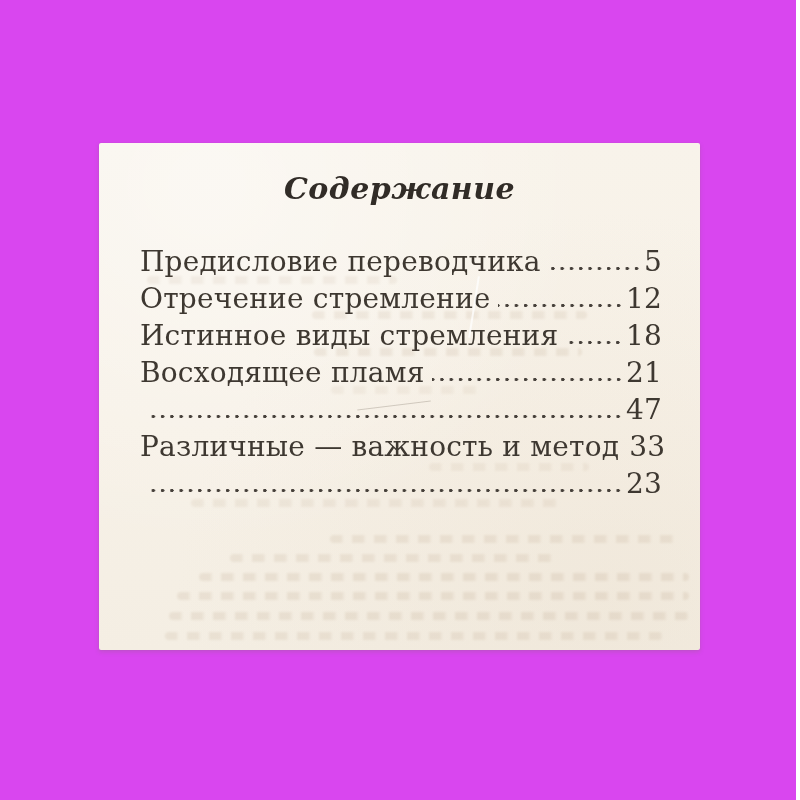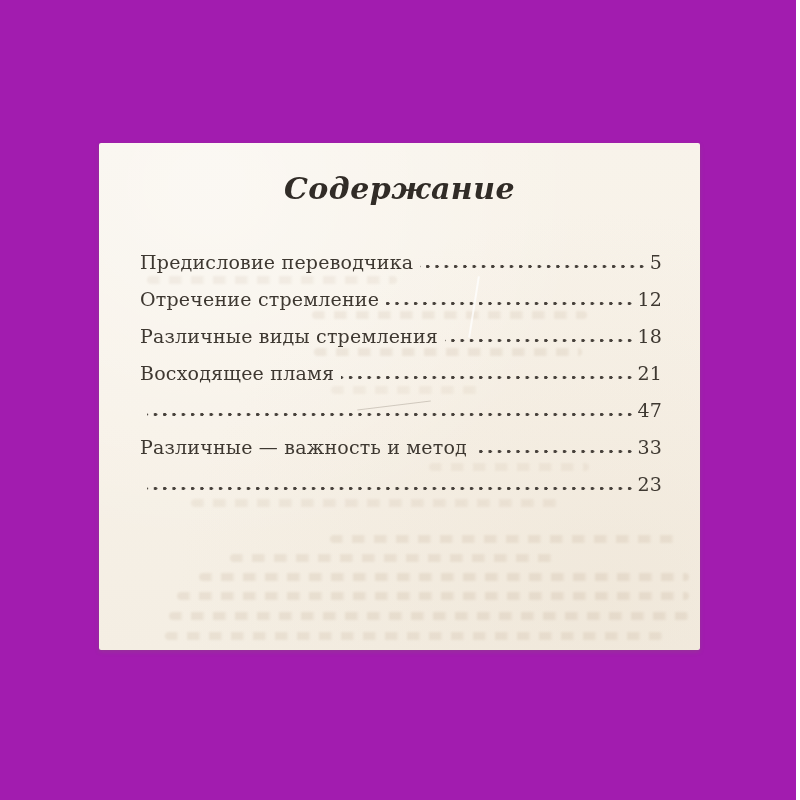--- a/index.html
+++ b/index.html
@@ -8,21 +8,21 @@
     width: 800px;
     height: 800px;
     background: #ffffff;
     font-family: "DejaVu Serif", "Liberation Serif", serif;
     overflow: hidden;
   }
   .stage {
     position: relative;
     width: 796px;
     height: 800px;
-    background: #a21caf;
+    background: #d946ef;
   }
   
   .paper {
     position: absolute;
     left: 99px;
     top: 143px;
     width: 601px;
     height: 507px;
     background:
       radial-gradient(ellipse at 18% 8%, rgba(255,255,255,0.45), rgba(255,255,255,0) 55%),
@@ -49,21 +49,21 @@
   }
   .toc {
     position: absolute;
     left: 41px;
     right: 38px;
     top: 107px;
   }
   .toc-row {
     display: flex;
     align-items: baseline;
-    font-size: 19px;
+    font-size: 28px;
     line-height: 24px;
     letter-spacing: 0.2px;
     color: #3e3831;
     margin-bottom: 13px;
     white-space: nowrap;
   }
   .toc-row .label { flex: 0 0 auto; }
   .toc-row .leader {
     flex: 1 1 auto;
     height: 5px;
@@ -114,21 +114,21 @@
   </div>
 
 
   <div class="toc-row">
     <span class="label">Отречение стремление</span>
     <span class="leader"></span>
     <span class="pagenum">12</span>
   </div>
 
   <div class="toc-row">
-    <span class="label">Различные виды стремления</span>
+    <span class="label">Истинное виды стремления</span>
     <span class="leader"></span>
     <span class="pagenum">18</span>
   </div>
 
   <div class="toc-row">
     <span class="label">Восходящее пламя</span>
     <span class="leader"></span>
     <span class="pagenum">21</span>
   </div>
 

